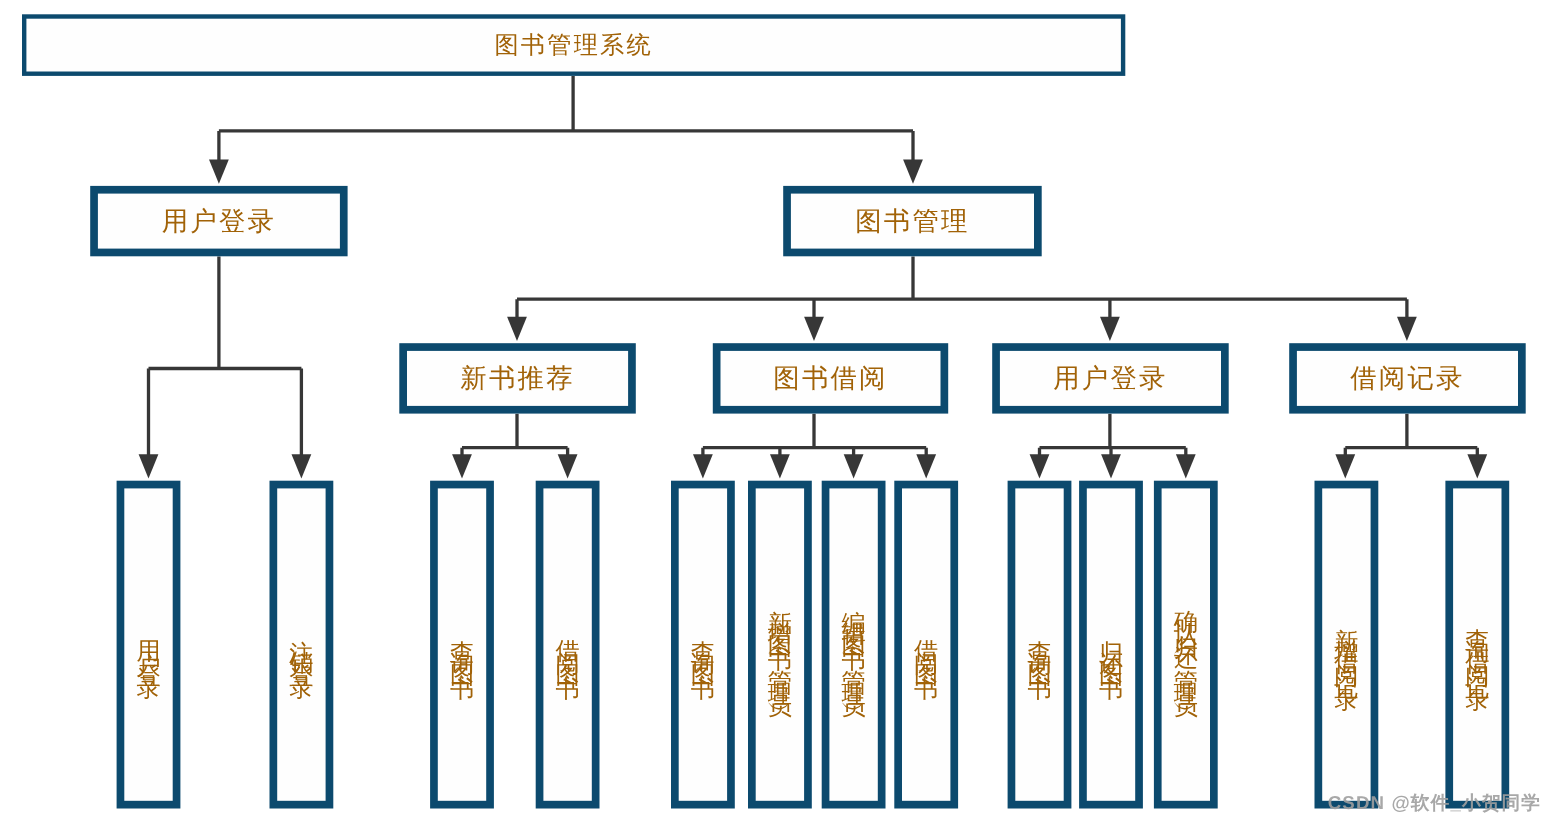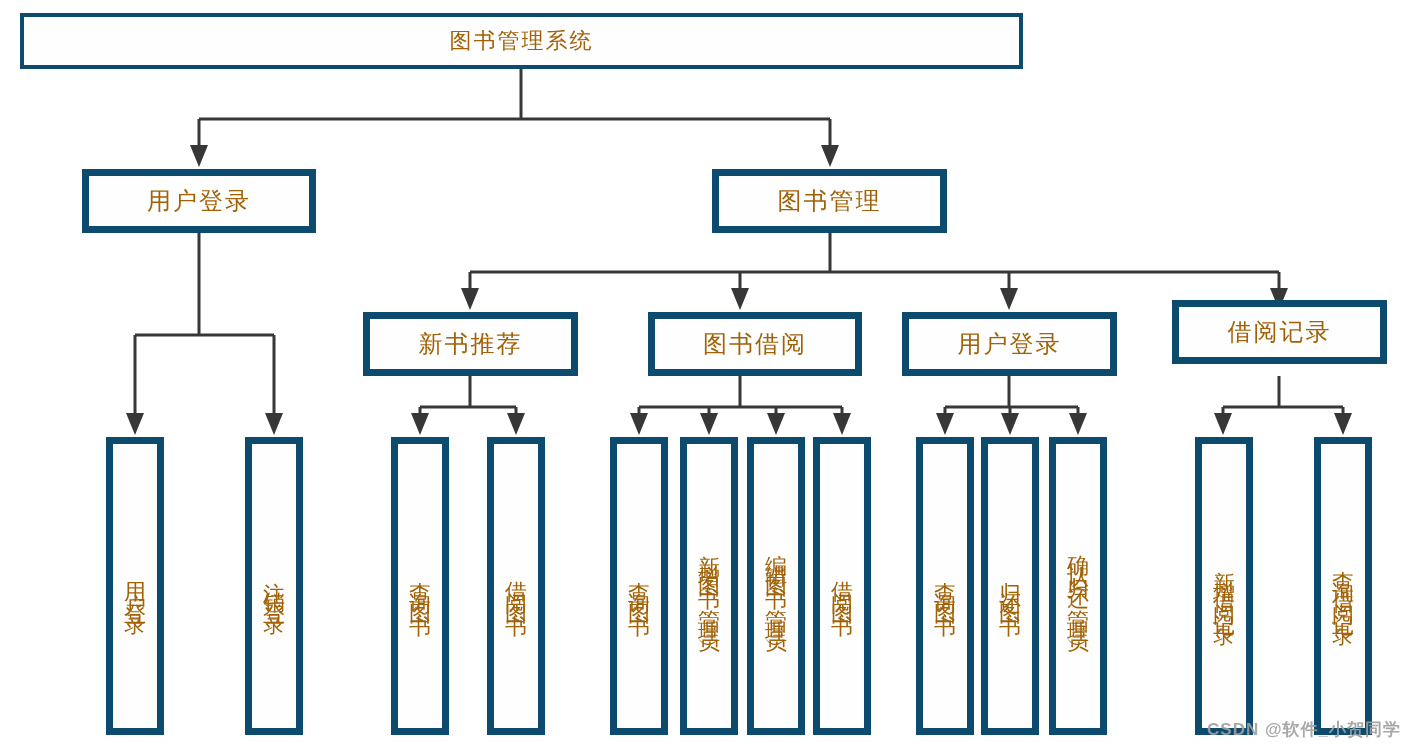--- a/index.html
+++ b/index.html
@@ -42,21 +42,21 @@
   .node.branch {
     height: 64px;
     font-size: 24px;
     letter-spacing: 2px;
   }
   .n-user-login       { left: 82px;   top: 169px; width: 234px; }
   .n-book-management  { left: 712px;  top: 169px; width: 235px; }
   .n-new-book-rec     { left: 363px;  top: 312px; width: 215px; }
   .n-book-borrowing   { left: 648px;  top: 312px; width: 214px; }
   .n-current-borrow   { left: 902px;  top: 312px; width: 215px; }
-  .n-borrow-records   { left: 1172px; top: 300px; width: 215px; }
+  .n-borrow-records   { left: 1172px; top: 312px; width: 215px; }
   .node.leaf {
     top: 437px;
     width: 58px;
     height: 298px;
     writing-mode: vertical-rl;
     font-size: 22px;
     letter-spacing: 11px;
     line-height: 1;
     text-align: center;
   }

